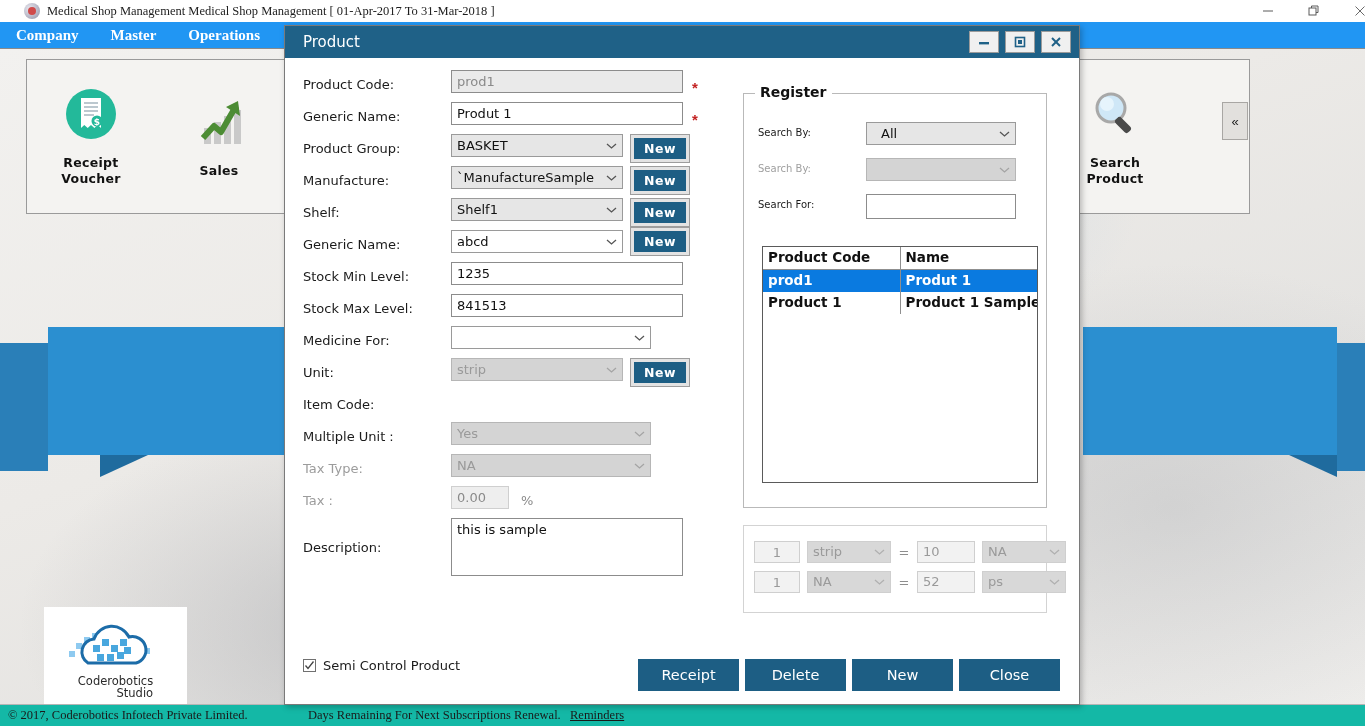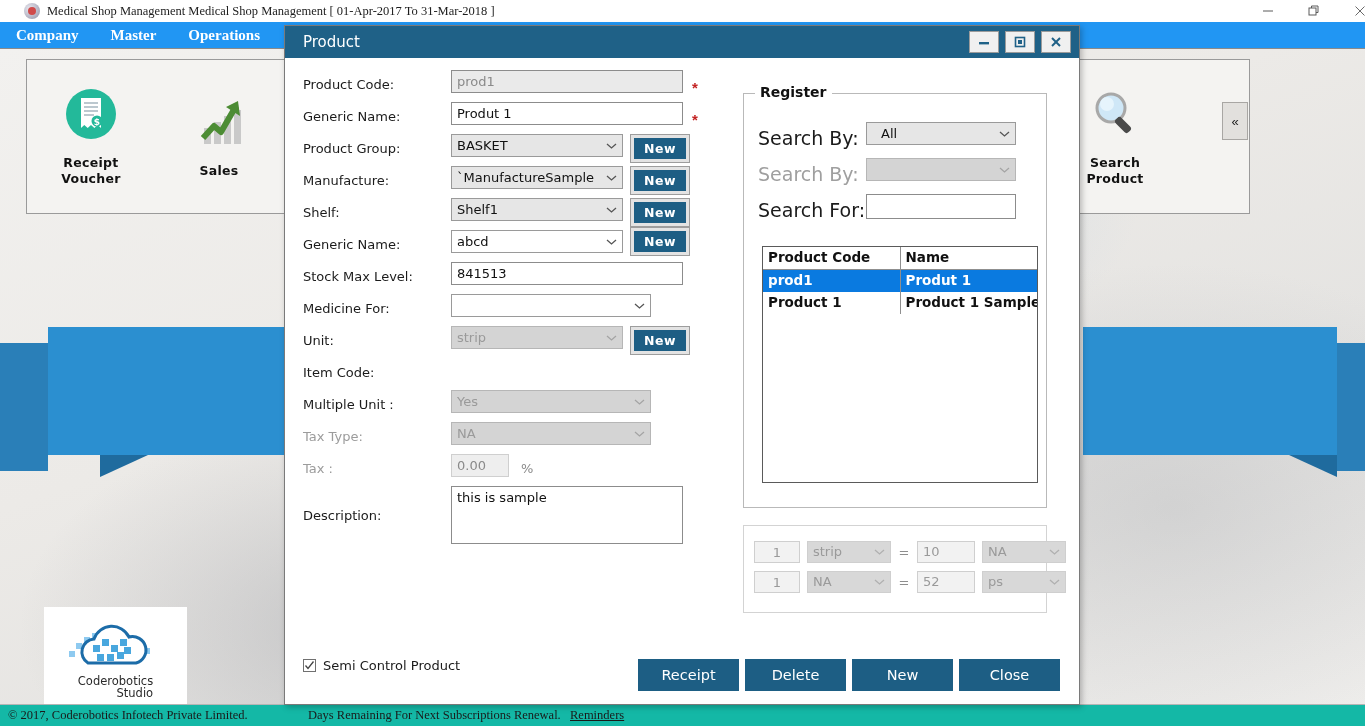--- a/index.html
+++ b/index.html
@@ -224,21 +224,21 @@
   .group {
     position: absolute; left: 458px; top: 35px; width: 304px; height: 415px;
     border: 1px solid #b9b9b9; box-sizing: border-box;
   }
   .group-title {
     position: absolute; left: 11px; top: -10px; background: #ffffff;
     padding: 0 5px; font-size: 14px; font-weight: bold; color: #111;
     font-family: "DejaVu Sans", sans-serif;
   }
   .rrow { position: absolute; left: 14px; }
-  .rlabel { position: absolute; left: 0; top: 5px; font-size: 19px; color: #1b1b1b;
+  .rlabel { position: absolute; left: 0; top: 5px; font-size: 10px; color: #1b1b1b;
     font-family: "DejaVu Sans", sans-serif; white-space: nowrap; }
   .rlabel.dim { color: #9f9f9f; }
   .rctl { position: absolute; left: 108px; width: 150px; height: 23px;
     box-sizing: border-box; font-size: 13px; padding: 2px 14px; line-height: 17px;
     font-family: "DejaVu Sans", sans-serif; }
 
   
   .grid {
     position: absolute; left: 18px; top: 152px; width: 276px; height: 237px;
     border: 1px solid #5a5a5a; background: #ffffff; box-sizing: border-box;
@@ -485,20 +485,24 @@
         <div class="frow">
           <div class="flabel">Generic Name:</div>
           <div class="ctl cbox white-dis" style="background:#ffffff;">abcd
             <svg class="chev" viewBox="0 0 11 7">
                 <polyline points="1,1.5 5.5,5.5 10,1.5" fill="none" stroke="#555" stroke-width="1.3"></polyline>
               </svg>
           </div>
           <div class="newbtn" style="top:-2px;">New</div>
         </div>
 
+        <div class="frow">
+          <div class="flabel">Stock Min Level:</div>
+          <div class="ctl tbox">1235</div>
+        </div>
 
         <div class="frow">
           <div class="flabel">Stock Max Level:</div>
           <div class="ctl tbox">841513</div>
         </div>
 
         <div class="frow">
           <div class="flabel">Medicine For:</div>
           <div class="ctl cbox wide">
             <svg class="chev" viewBox="0 0 11 7">

